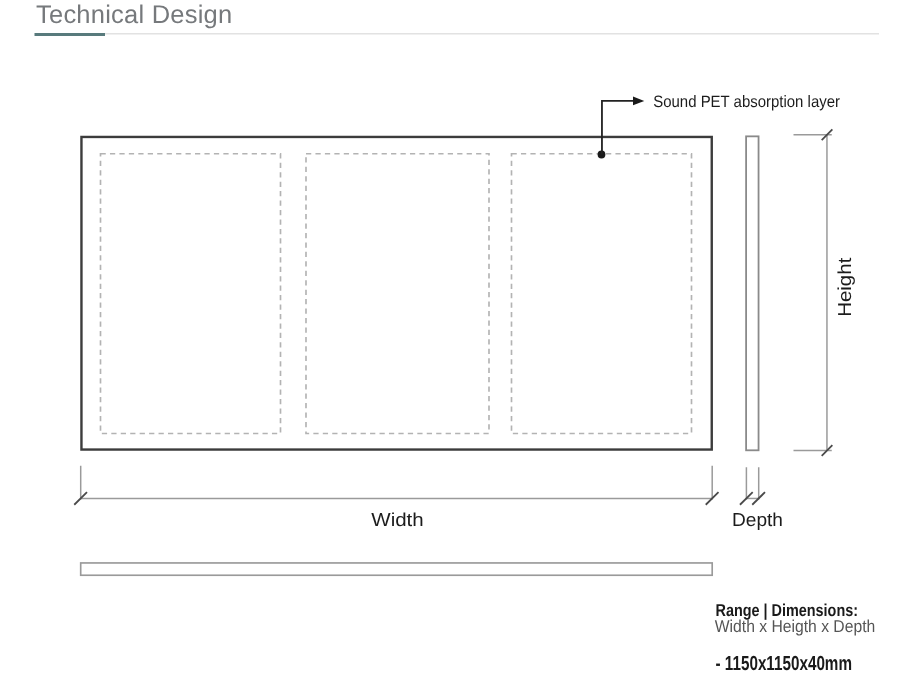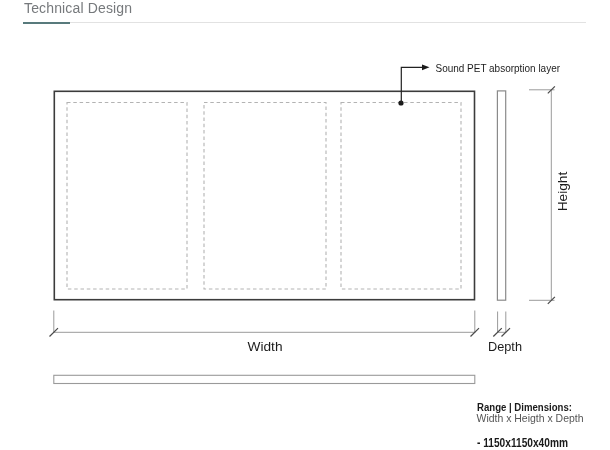--- a/index.html
+++ b/index.html
@@ -1,17 +1,17 @@
 <!DOCTYPE html>
 <html><head>
 <meta charset="utf-8">
 <style>
   html,body{margin:0;padding:0;background:#ffffff;}
   body{width:610px;height:450px;position:relative;font-family:"Liberation Sans",sans-serif;overflow:hidden;}
-  .title{position:absolute;left:24px;top:-0.5px;font-size:14px;color:#76797c;letter-spacing:0.15px;}
+  .title{position:absolute;left:24px;top:-0.5px;font-size:17px;color:#76797c;letter-spacing:0.15px;}
   .hr{position:absolute;left:24px;top:22px;width:562px;height:1px;background:#e2e2e2;}
   .hr-accent{position:absolute;left:22.5px;top:21.8px;width:47px;height:2.6px;background:#587a7c;}
   svg{position:absolute;left:0;top:0;}
 </style>
 </head>
 <body>
 <div class="title">Technical Design</div>
 <div class="hr"></div>
 <div class="hr-accent"></div>
 <svg width="610" height="450" viewBox="0 0 610 450">

